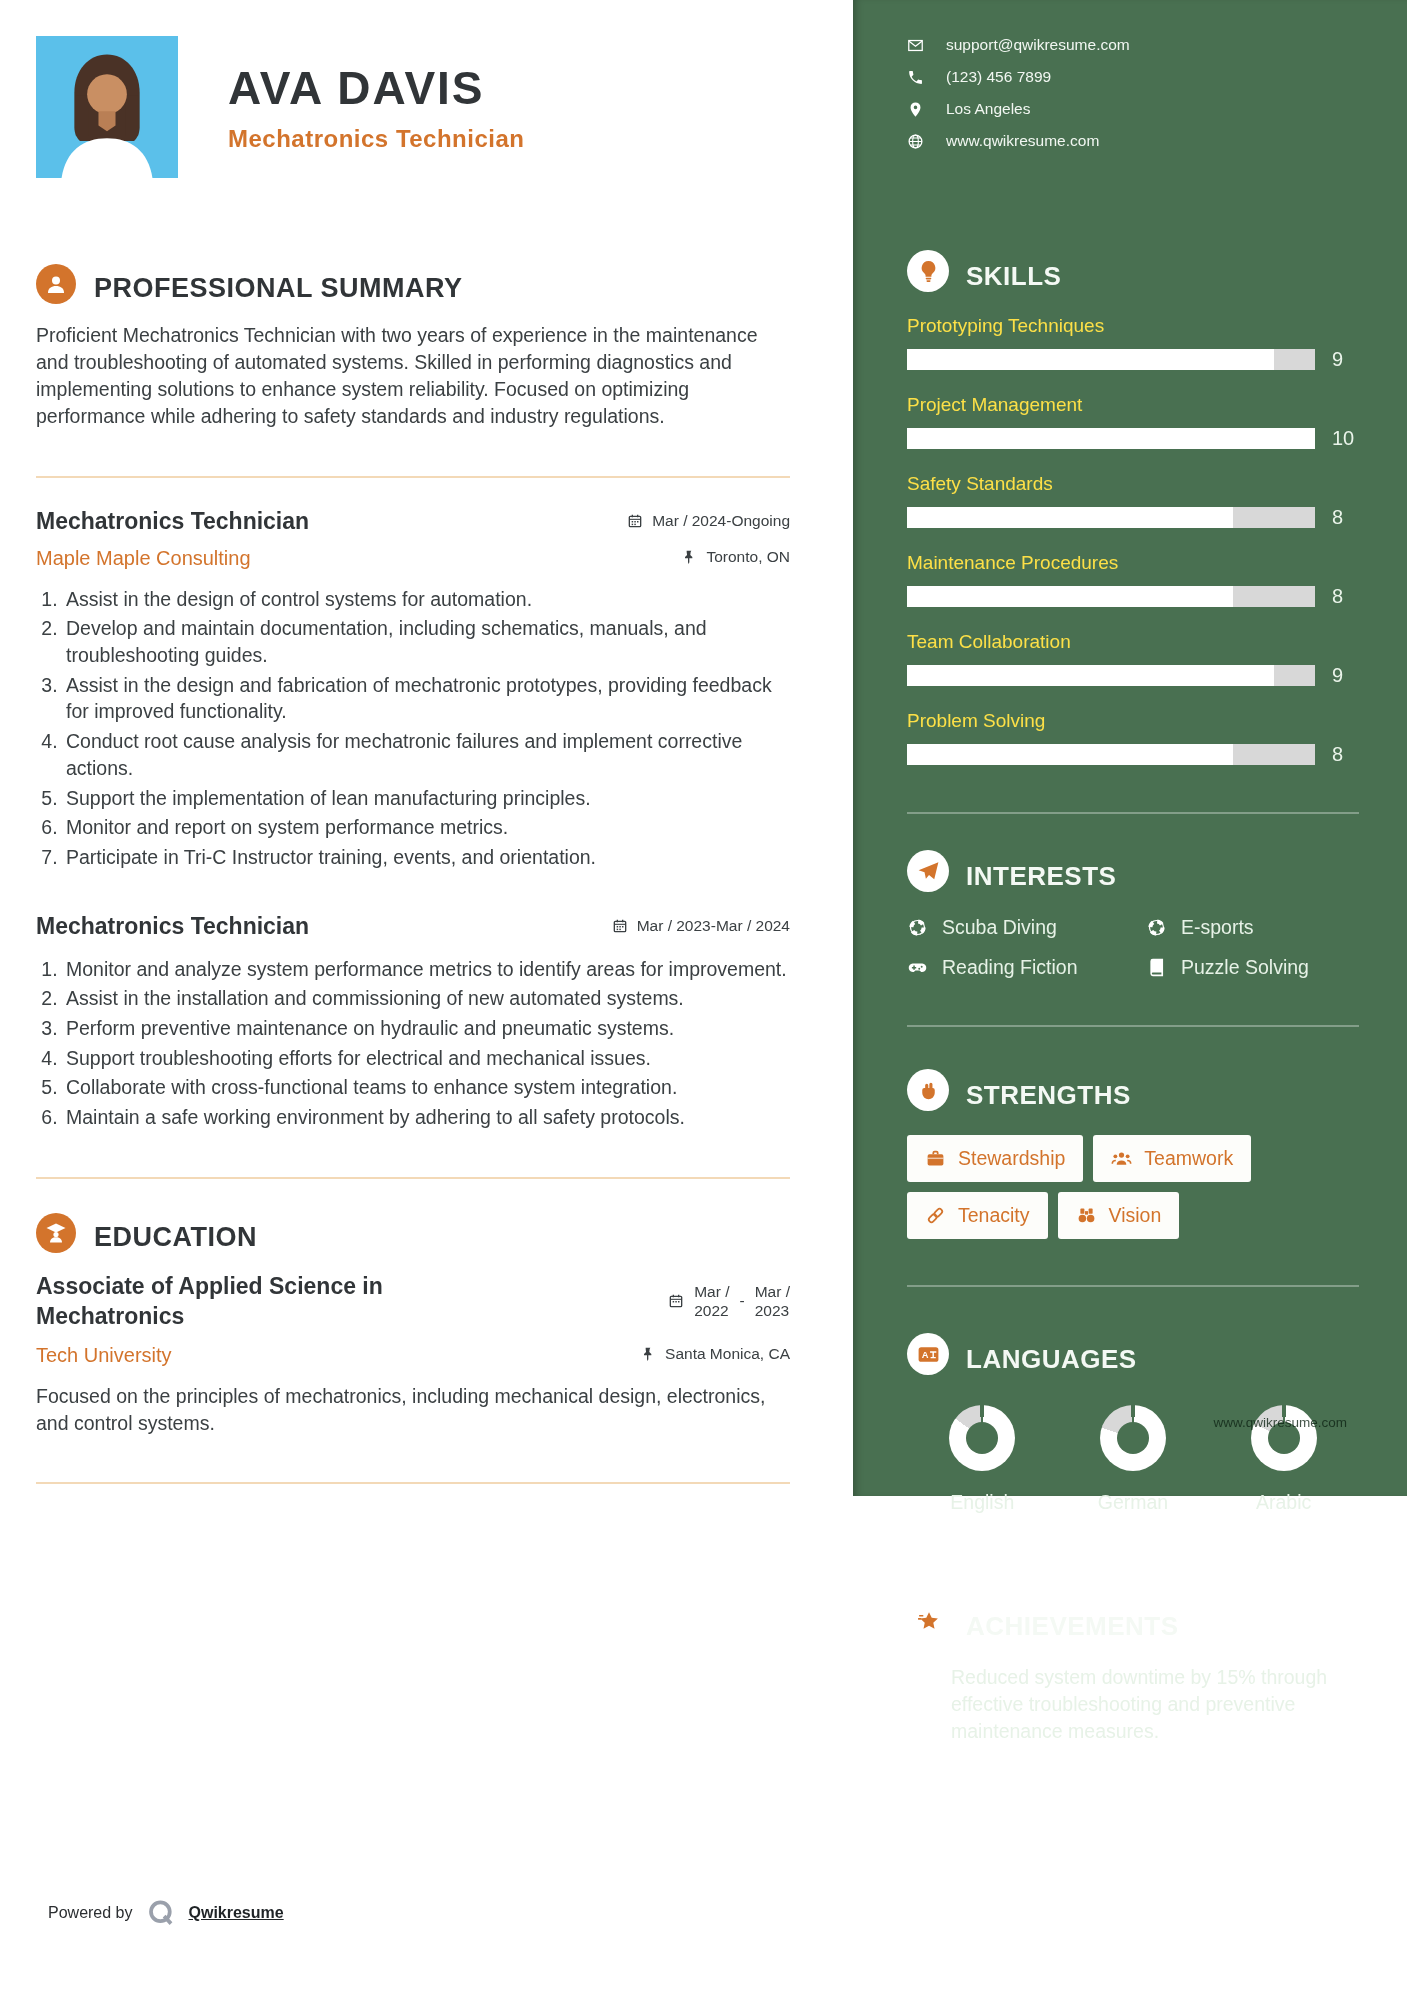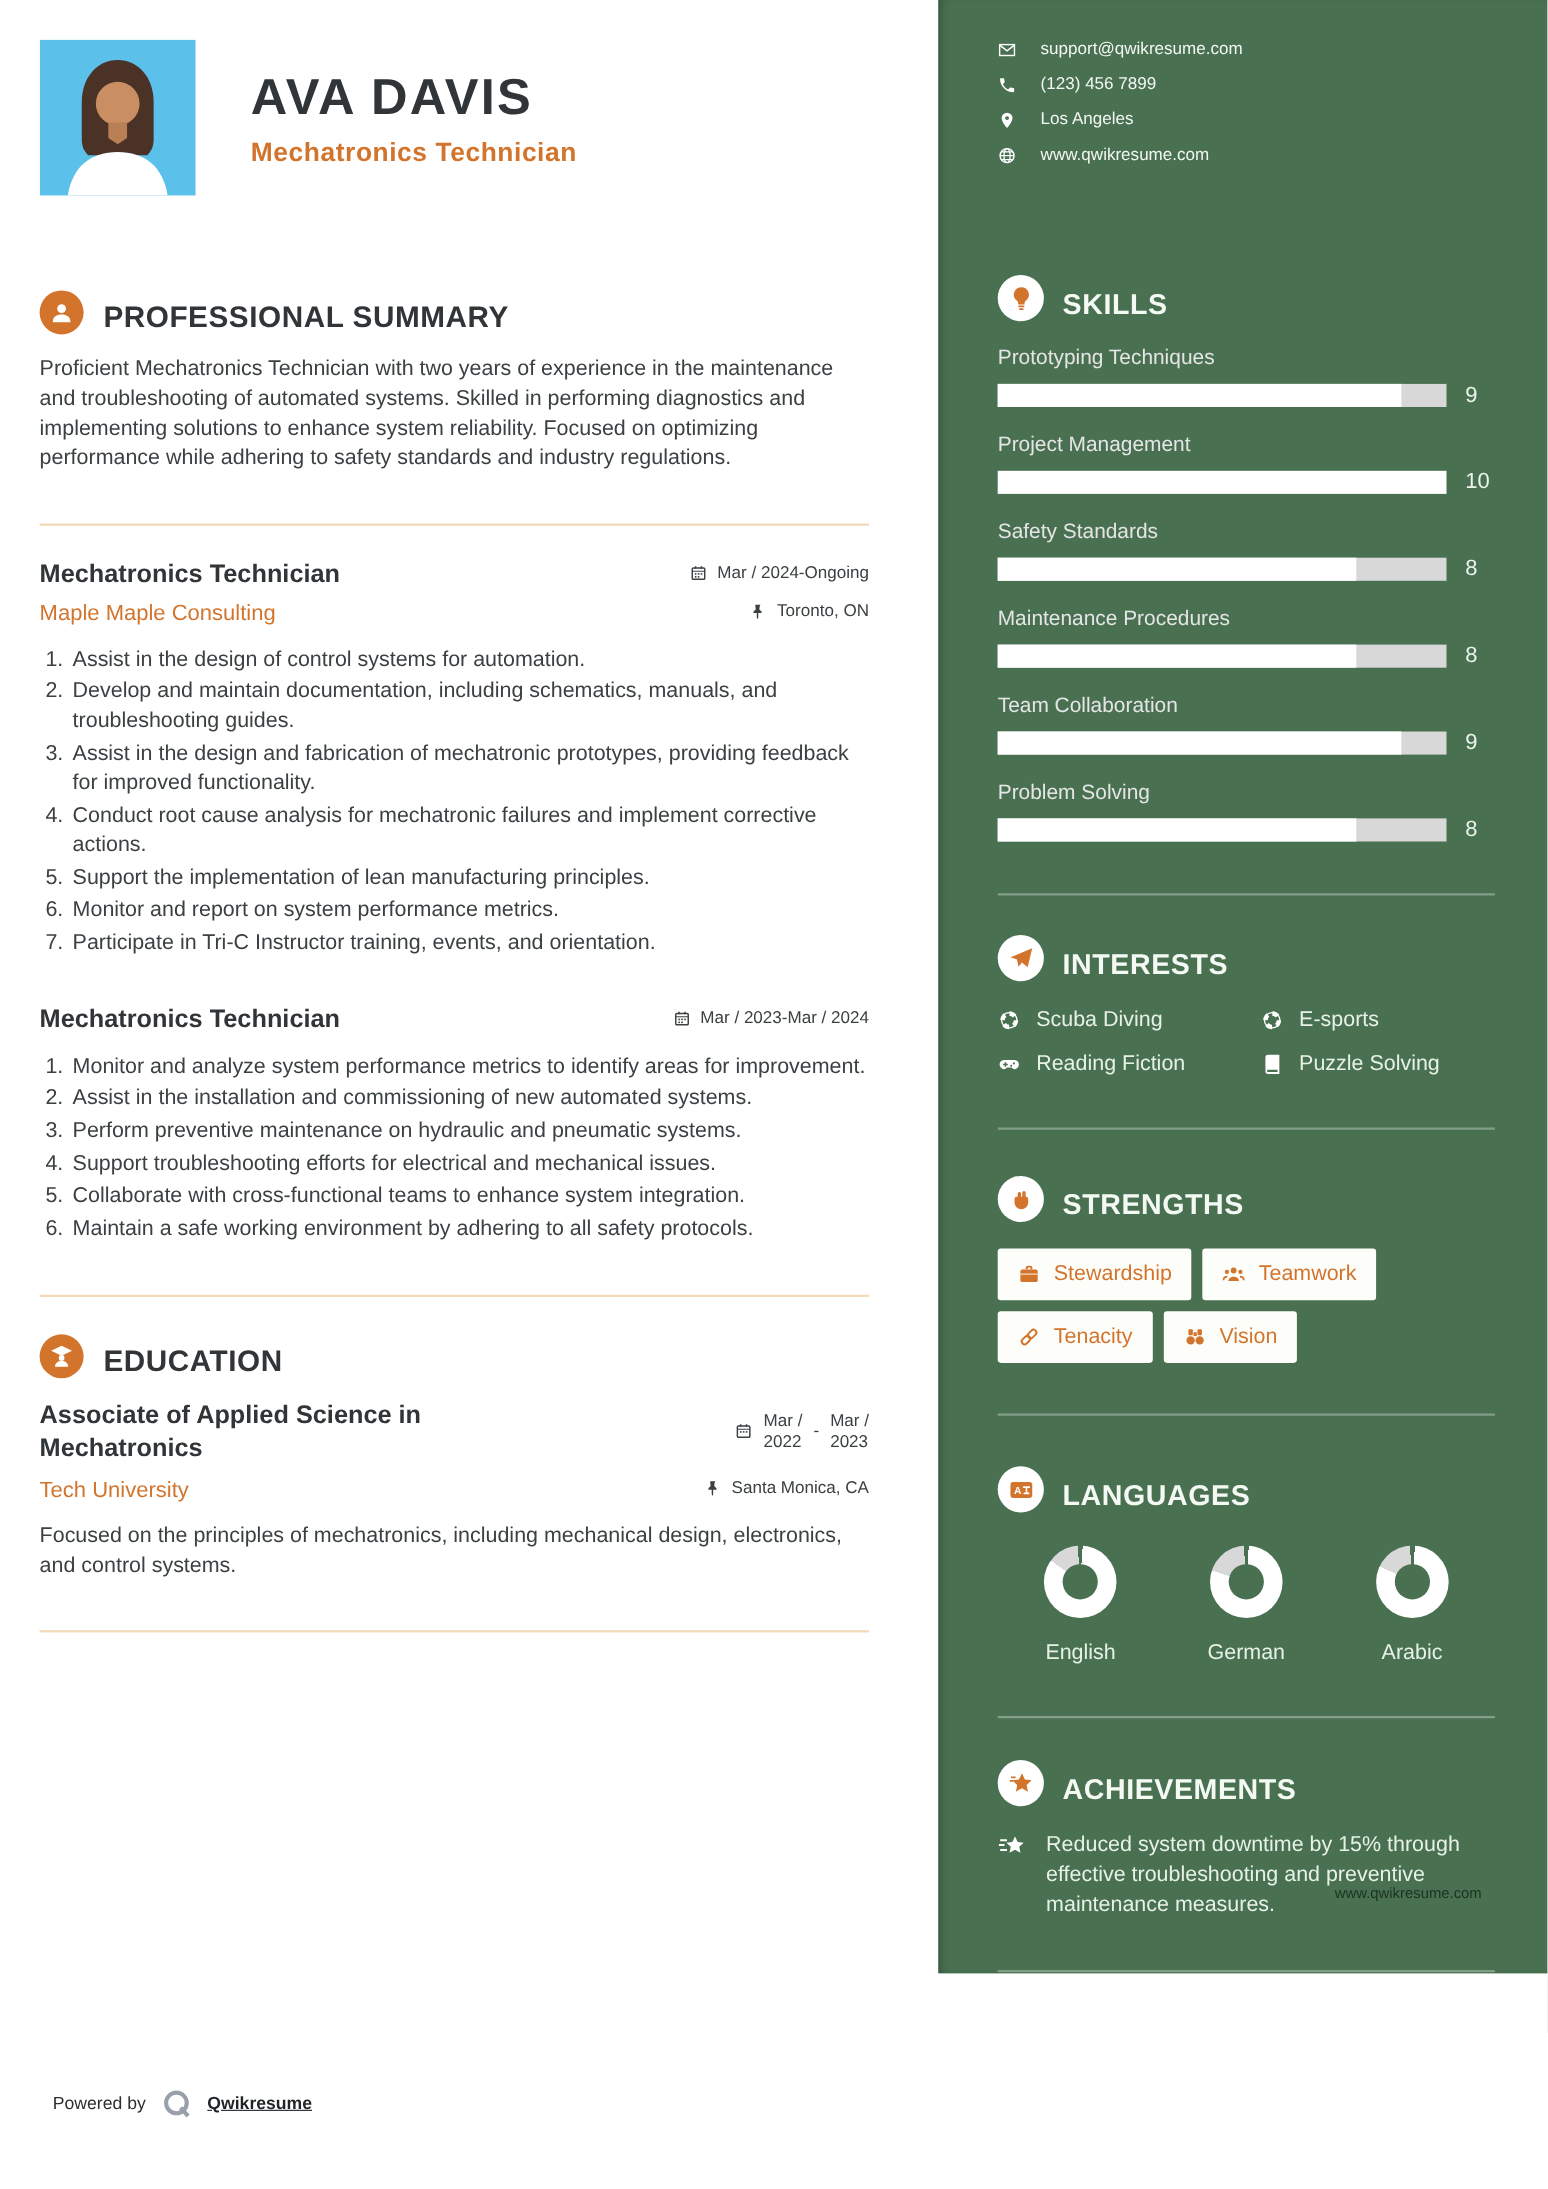--- a/index.html
+++ b/index.html
@@ -49,36 +49,36 @@
   .date2 svg{width:16px;height:16px}
   .date2 .d{line-height:1.25;text-align:left}
   .edu p{margin:16px 0 0;font-size:19.5px;line-height:1.38;color:var(--body)}
 
   .footer{position:absolute;left:48px;bottom:62px;display:flex;align-items:center;gap:13px;
           font-size:16px;color:#2b2e31}
   .footer .qlogo svg{width:30px;height:30px;display:block}
   .footer .brand{font-weight:700;text-decoration:underline;color:#1f2326}
 
   
-  .right{position:absolute;top:0;right:0;width:554px;height:1794px;background:var(--green);
+  .right{position:absolute;top:0;right:0;width:554px;height:1496px;background:var(--green);
          padding:36px 48px 0 54px;box-shadow:inset 7px 0 9px -5px rgba(0,0,0,.28)}
   .contact{list-style:none;margin:0;padding:0}
   .contact li{display:flex;align-items:center;gap:22px;margin-bottom:14px;
               color:#f2f7f2;font-size:15.5px}
   .contact svg{width:17px;height:17px;flex:none;color:#fff}
 
   .rhead{display:flex;align-items:flex-end;gap:17px}
   .rcircle{width:42px;height:42px;border-radius:50%;background:#fff;flex:none;
            display:flex;align-items:center;justify-content:center;color:var(--orange)}
   .rcircle svg{width:25px;height:25px}
   .rhead h2{margin:0;font-size:26px;font-weight:800;letter-spacing:.5px;color:#f4f9f4}
 
   .skills{margin-top:100px}
   .skill{margin-top:23px}
-  .skill-label{font-size:19px;color:#e5e5e5}
+  .skill-label{font-size:19px;color:#fde047}
   .skill-row{display:flex;align-items:center;margin-top:11px}
   .bar{width:408px;height:21px;background:var(--track)}
   .fill{height:100%;background:#fff}
   .skill-val{margin-left:17px;font-size:20px;color:#eaf4ea}
 
   hr.rdiv{border:none;border-top:2px solid rgba(255,255,255,.32);margin:46px 0 0}
 
   .interests{margin-top:36px}
   .igrid{display:grid;grid-template-columns:233px 1fr;gap:17px 6px;margin-top:24px}
   .iitem{display:flex;align-items:center;gap:14px;font-size:19.5px;color:#e7f2e7}

